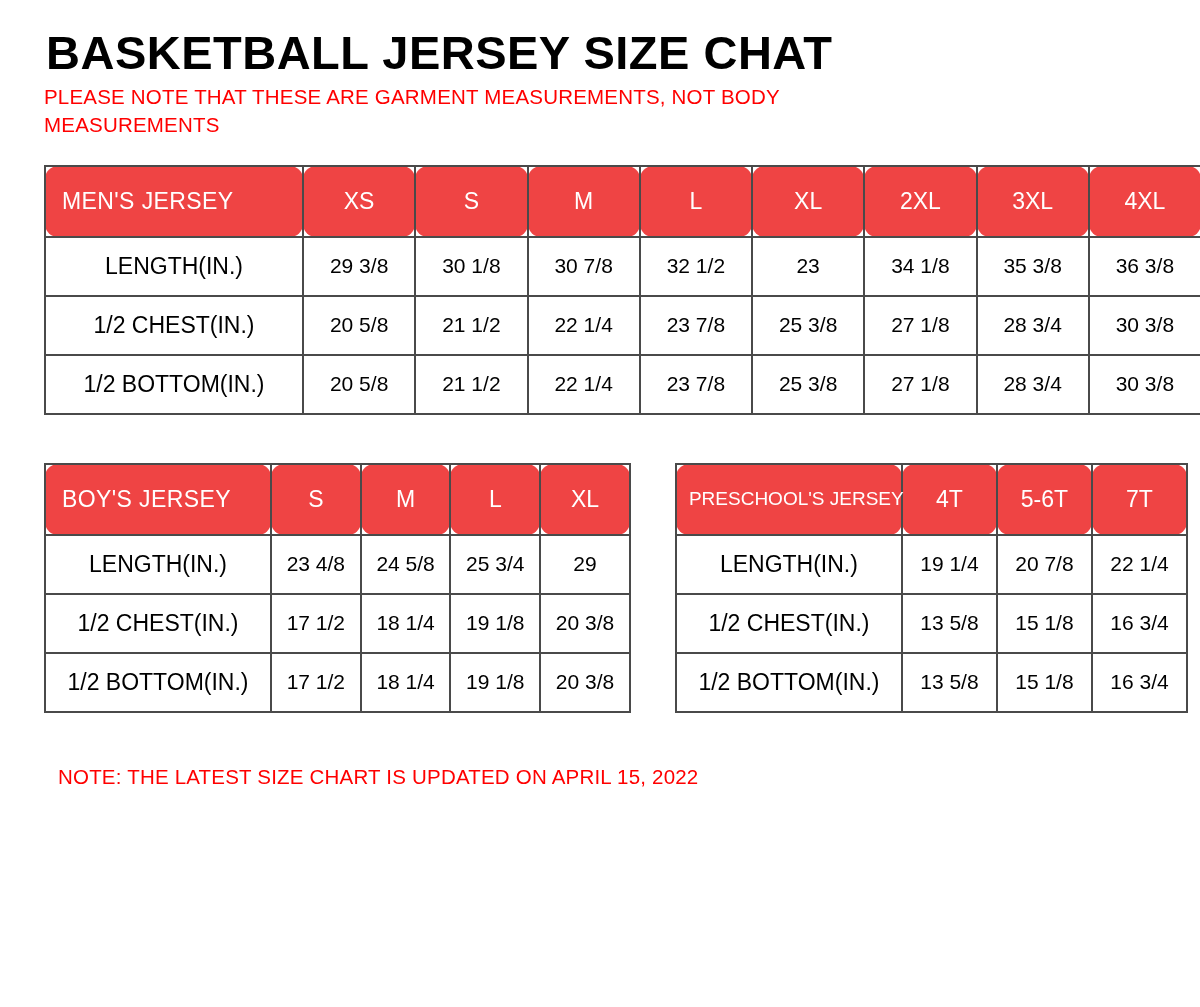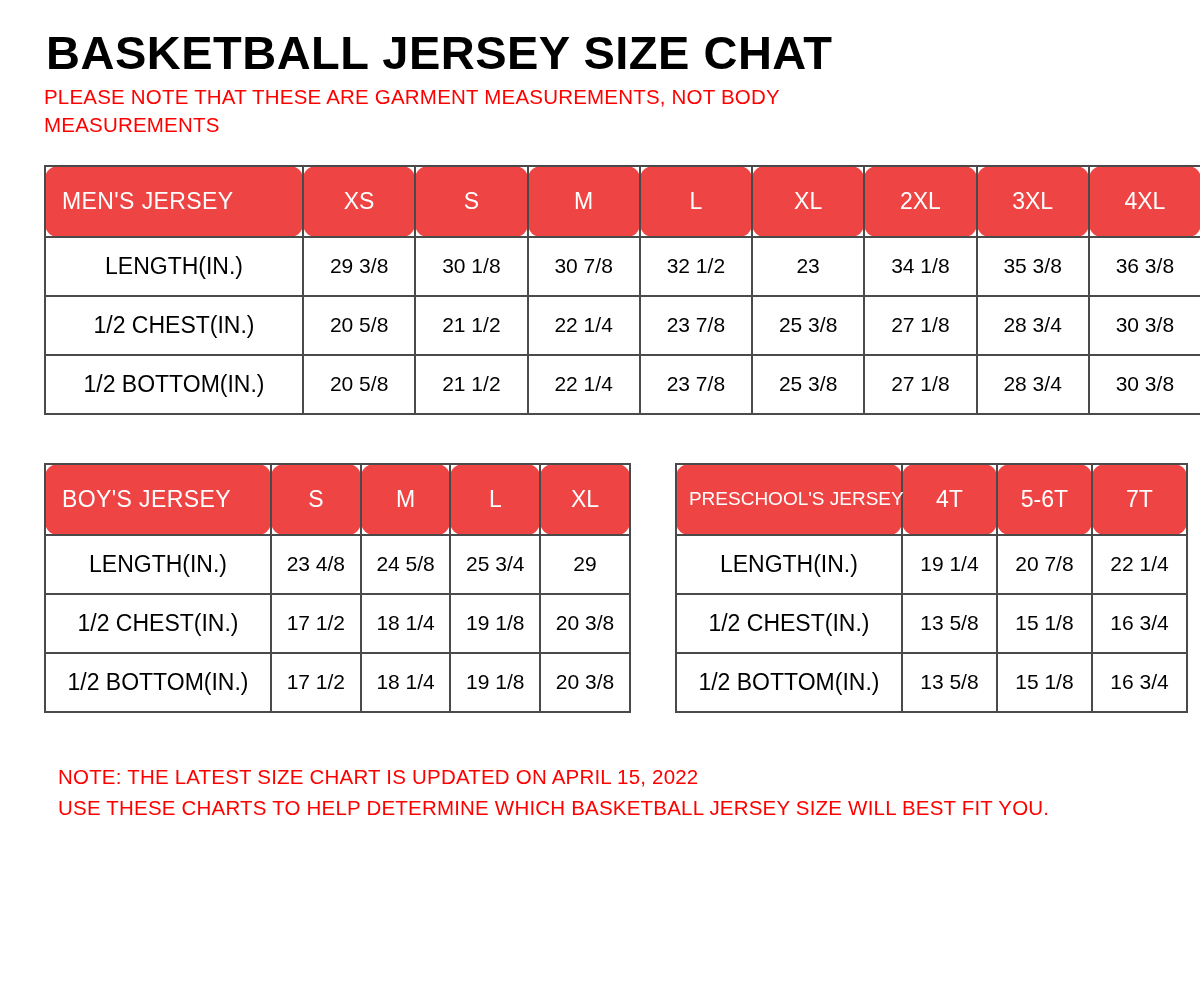--- a/index.html
+++ b/index.html
@@ -222,16 +222,15 @@
           <td class="val">15  1/8</td>
           <td class="val">16  3/4</td>
         </tr>
       </tbody>
     </table>
 
   </div>
 
   <div class="note-bottom">
     <div>NOTE: THE LATEST SIZE CHART IS UPDATED ON APRIL 15, 2022</div>
-    <div>USE THESE CHARTS TO HELP DETERMINE WHICH  BASKETBALL JERSEY  SIZE WILL BEST FIT YOU.</div>
   </div>
 
 </div>
 
 </body></html>

